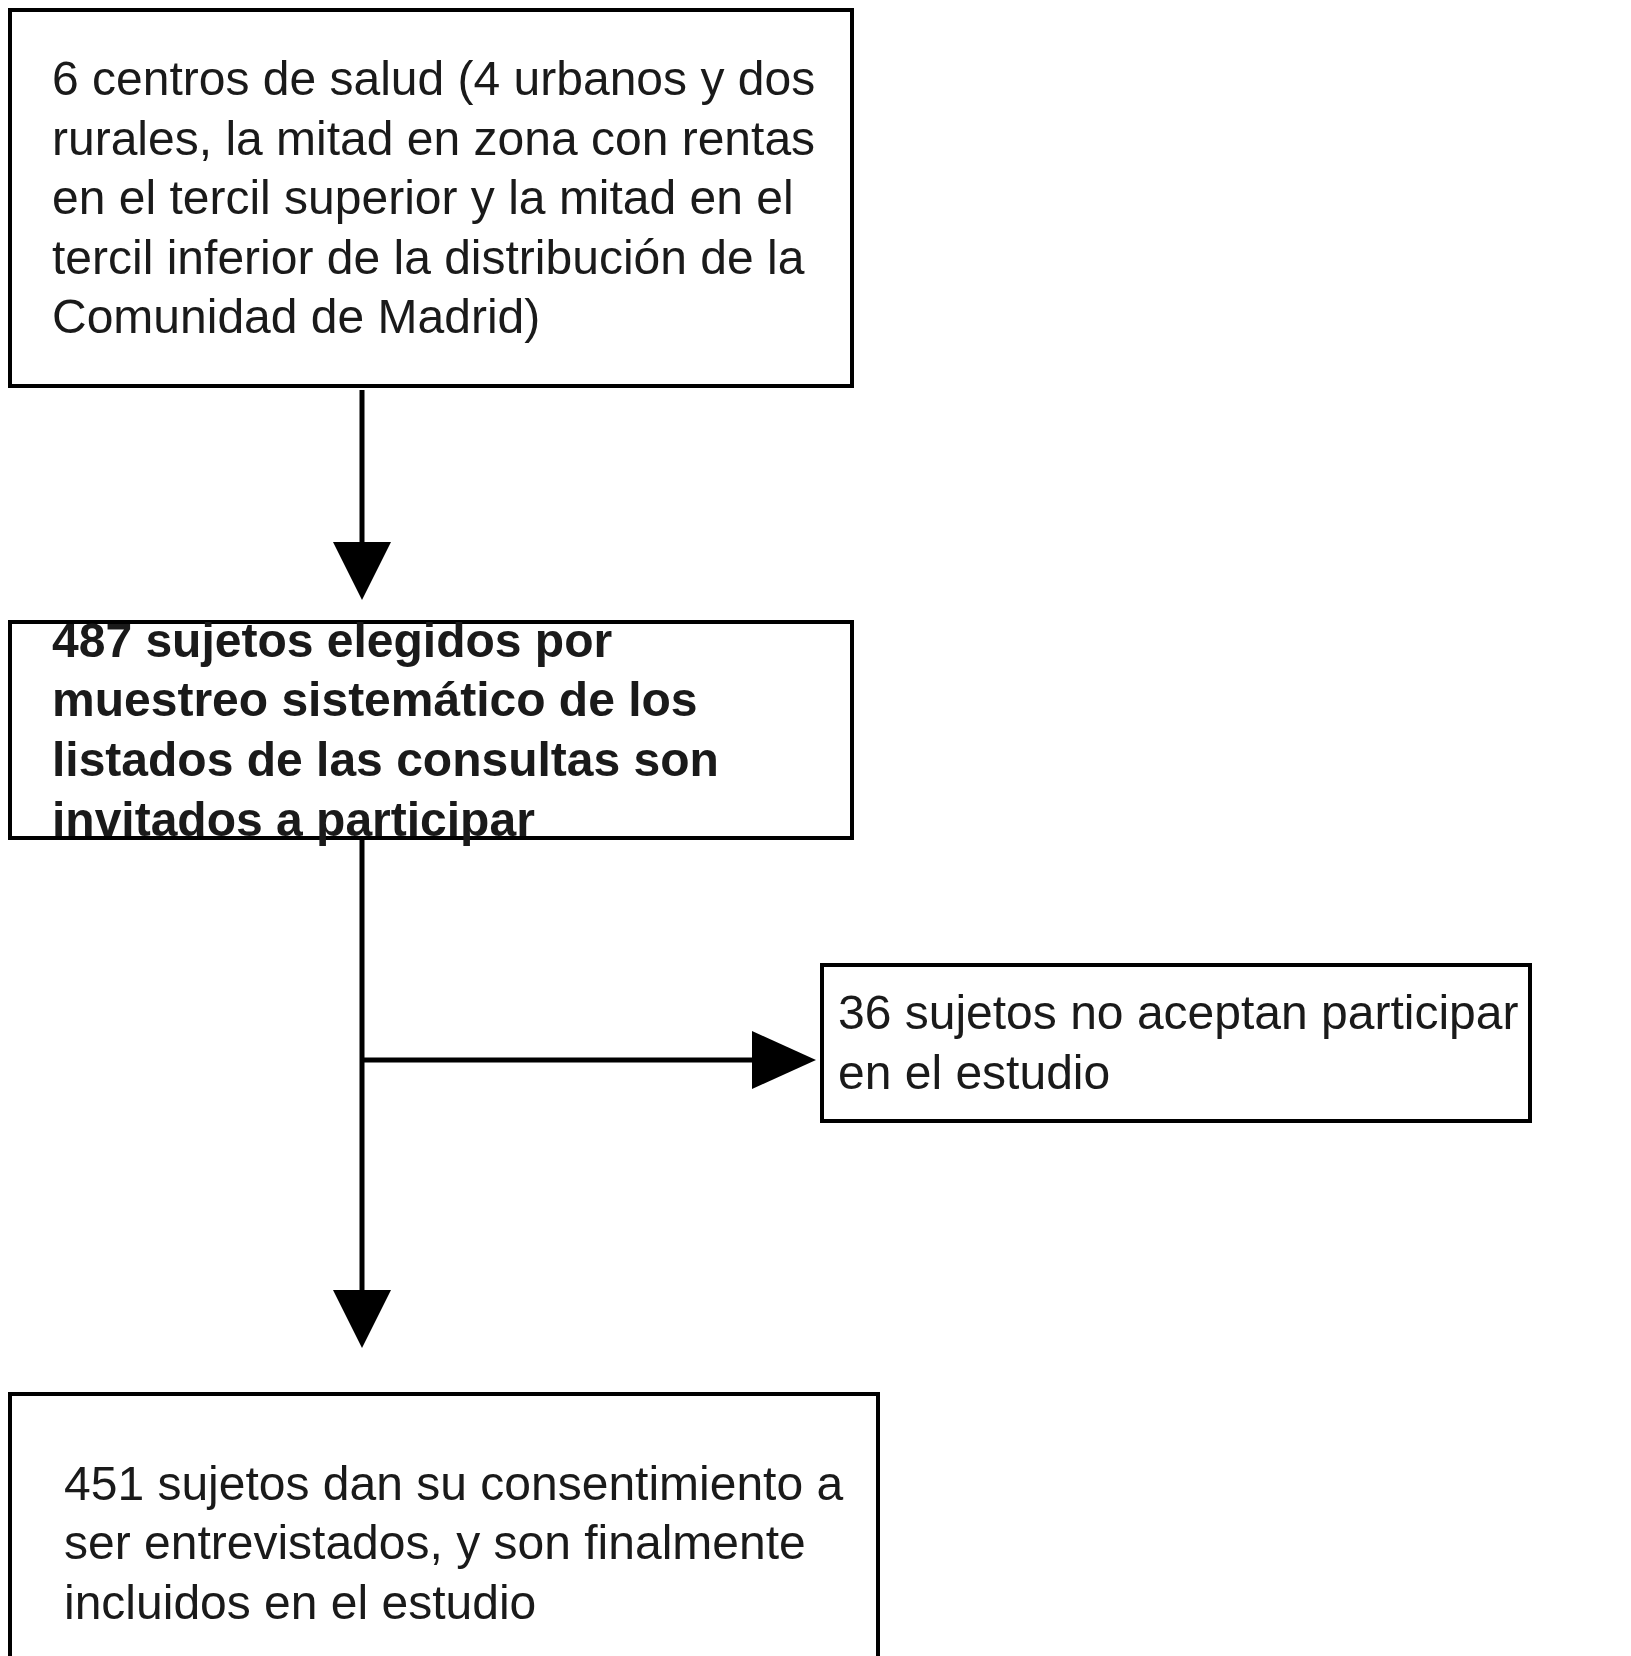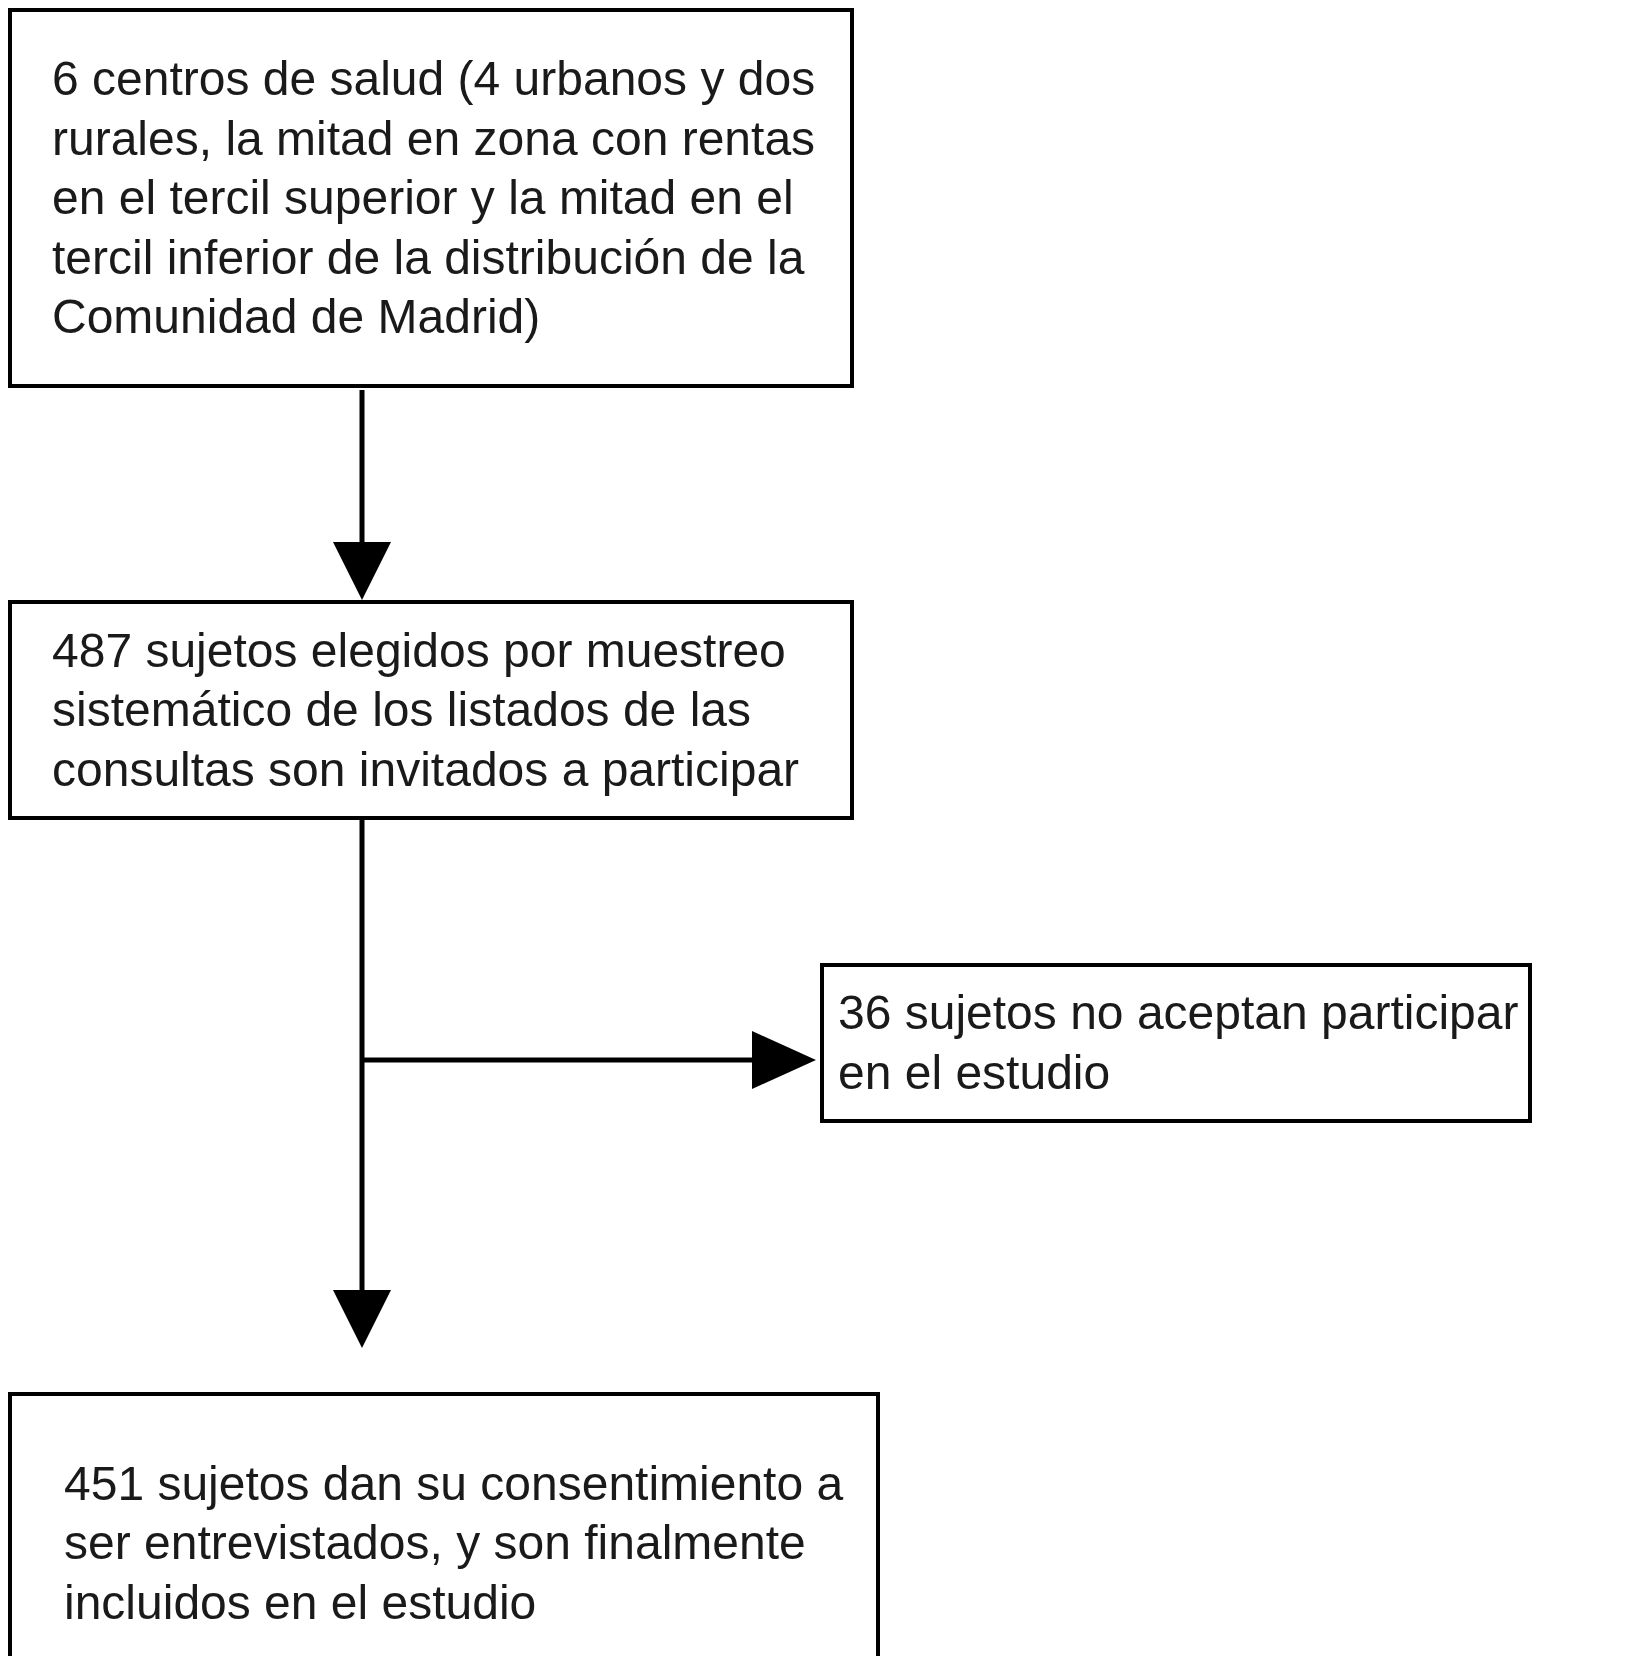--- a/index.html
+++ b/index.html
@@ -33,24 +33,25 @@
   }
   #box-centros {
     left: 8px;
     top: 8px;
     width: 846px;
     height: 380px;
     padding: 20px 24px 20px 40px;
   }
   #box-elegidos {
     left: 8px;
-    top: 600px;
+    top: 620px;
     width: 846px;
     height: 220px;
     padding: 10px 24px 10px 40px;
+    font-weight: bold;
   }
   #box-rechazan {
     left: 820px;
     top: 963px;
     width: 712px;
     height: 160px;
     padding: 10px 8px 10px 14px;
   }
   #box-incluidos {
     left: 8px;

